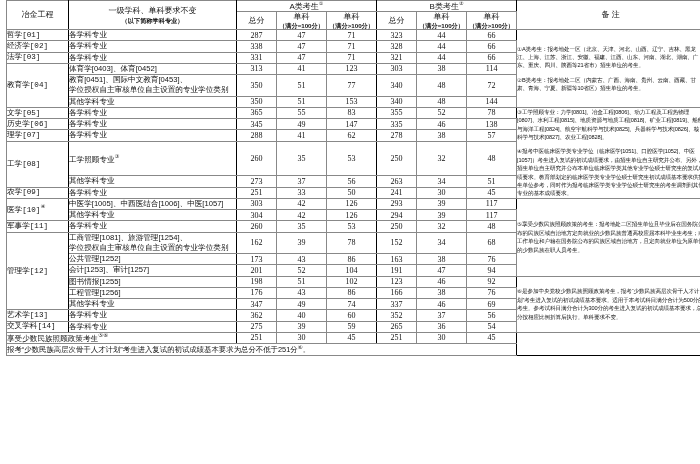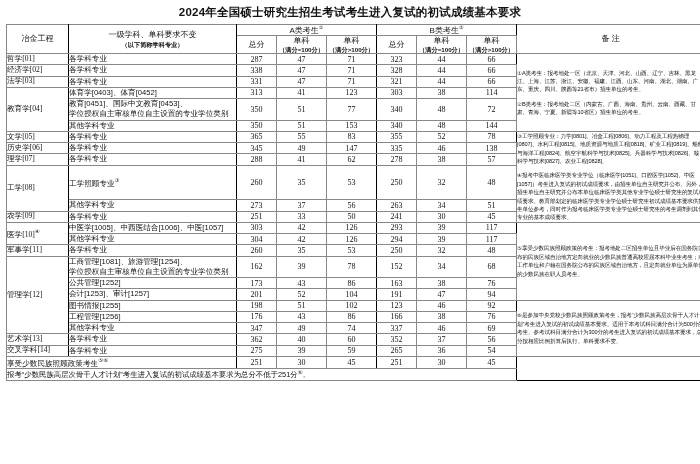--- a/index.html
+++ b/index.html
@@ -45,21 +45,21 @@
     font-family:"Liberation Sans","DejaVu Sans",sans-serif;
     padding:3px 1px;
   }
   th.hcell .sub{display:block;font-size:6.2px;font-weight:bold;margin-top:1px;}
   .sup{font-size:5.2px;vertical-align:super;}
 
   td.cat{
     text-align:left;
     padding:2px 2px 2px 3px;
     font-size:7.6px;
-    font-family:Liberation Serif, serif;
+    font-family:Liberation Mono, monospace;
     font-weight:bold;
     white-space:nowrap;
   }
   td.major{
     text-align:left;
     padding:2px 2px 2px 4px;
     font-size:7.6px;
     font-family:"Liberation Sans","DejaVu Sans",sans-serif;
     line-height:1.35;
     margin-left:24px;
@@ -95,21 +95,20 @@
     font-family:"Liberation Sans","DejaVu Sans",sans-serif;
     font-weight:bold;
   }
   .tiny{font-size:5.6px;vertical-align:super;}
 </style>
 </head>
 <body>
 
 <div id="page">
 
-  <div class="doc-title">2024年全国硕士研究生招生考试考生进入复试的初试成绩基本要求</div>
 
   <table class="score">
     <colgroup>
       <col class="hdr-cat">
         <col class="hdr-major">
       <col class="hdr-n">
         <col class="hdr-n2">
         <col class="hdr-n2">
       <col class="hdr-n">
         <col class="hdr-n2">

